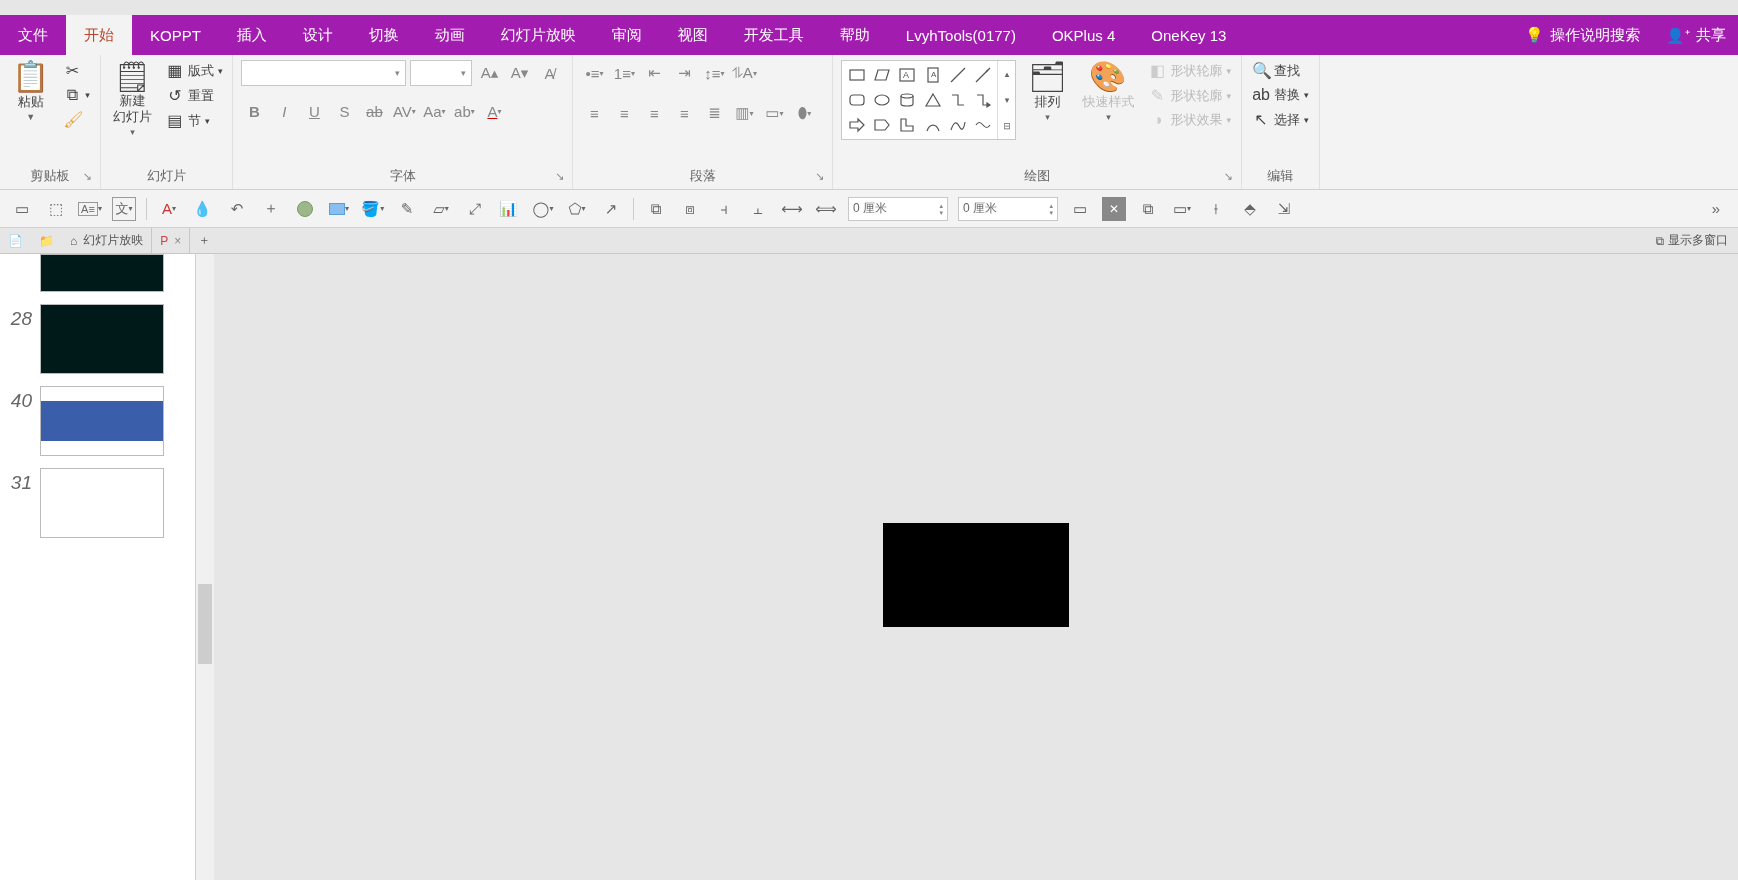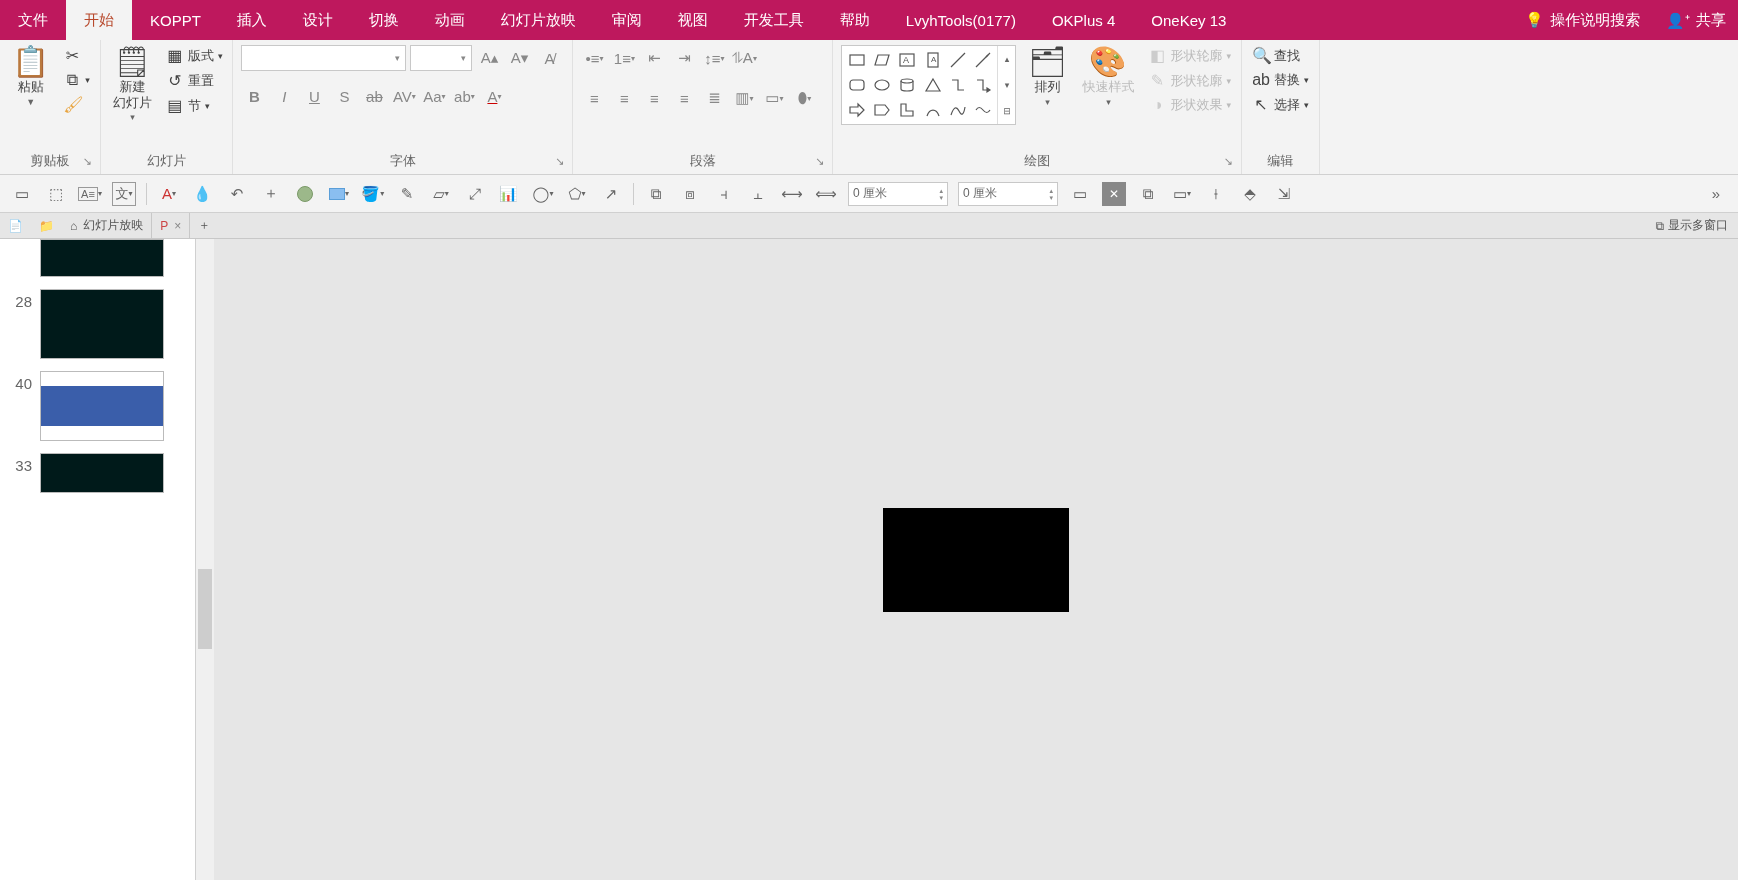--- a/index.html
+++ b/index.html
@@ -1,19 +1,19 @@
 <!DOCTYPE html>
 <html><head>
 <meta charset="utf-8">
 <style>
 * { margin: 0; padding: 0; box-sizing: border-box; font-family: "Microsoft YaHei", "Segoe UI", sans-serif; }
 body { background: #e6e6e6; overflow: hidden; width: 1738px; height: 880px; }
 
 
-.ribbon-tabs { background: #be185d; height: 40px; display: flex; align-items: stretch; color: #fff; font-size: 15px; }
+.ribbon-tabs { background: #a21caf; height: 40px; display: flex; align-items: stretch; color: #fff; font-size: 15px; margin-top: 15px; }
 .ribbon-tabs .tab { padding: 0 18px; display: flex; align-items: center; cursor: pointer; white-space: nowrap; }
 .ribbon-tabs .tab.active { background: #f3f3f3; color: #b7472a; }
 .ribbon-tabs .spacer { flex: 1; }
 .ribbon-tabs .tell-me { display: flex; align-items: center; gap: 6px; padding: 0 14px; }
 .ribbon-tabs .share { display: flex; align-items: center; gap: 6px; padding: 0 12px; }
 
 
 .ribbon { background: #f3f3f3; height: 135px; display: flex; border-bottom: 1px solid #d0d0d0; font-size: 13px; color: #444; }
 .group { border-right: 1px solid #e0e0e0; display: flex; flex-direction: column; justify-content: space-between; padding: 5px 8px 2px; }
 .group-body { display: flex; align-items: flex-start; gap: 8px; flex: 1; }
@@ -62,21 +62,21 @@
 
 
 .content { display: flex; height: calc(880px - 40px - 135px - 38px - 26px); }
 .slide-panel { width: 196px; background: #fff; overflow-y: hidden; border-right: 1px solid #d0d0d0; position: relative; }
 .vscroll { width: 18px; background: #f0f0f0; position: relative; }
 .vscroll .thumb { position: absolute; left: 2px; right: 2px; background: #cdcdcd; }
 .editor { flex: 1; background: #e6e6e6; display: flex; align-items: center; justify-content: center; }
 .slide-canvas { width: 186px; height: 104px; background: #000; }
 
 .thumb-row { display: flex; align-items: flex-start; gap: 8px; padding: 6px 6px; }
-.thumb-row .num { width: 26px; text-align: right; font-size: 15px; color: #666; padding-top: 4px; }
+.thumb-row .num { width: 26px; text-align: right; font-size: 19px; color: #666; padding-top: 4px; font-style: italic; }
 .thumb-row.sel .num { color: #b7472a; }
 .thumb { width: 124px; height: 70px; background: #000; border: 1px solid #bbb; }
 .thumb.sel { border: 3px solid #b7472a; width: 128px; height: 76px; }
 .thumb.white { background: #fff; }
 .thumb.blue { background: linear-gradient(#fff 20%, #3a5eaa 20%, #3a5eaa 80%, #fff 80%); }
 
 svg.shape-ic { width: 18px; height: 18px; stroke: #555; fill: none; stroke-width: 1.2; }
 </style>
 </head>
 <body>
@@ -133,21 +133,21 @@
     <div class="group-label">
         <span>剪贴板</span>
         <span class="launcher">↘</span>
       </div>
   </div>
 
   <div class="group">
     <div class="group-body">
       <div class="big-btn">
         <span class="icn">🗒</span>
-        <span class="lbl" style="white-space:pre;">新建
+        <span class="lbl" style="white-space:pre;font-family:Liberation Mono, monospace;">新建
 幻灯片</span>
         <span class="drop">▾</span>
       </div>
       <div class="stack">
         <div class="mini">
             <span class="icn">▦</span>
             <span>版式</span>
             <span style="font-size:9px;">▾</span>
           </div>
         <div class="mini">
@@ -549,22 +549,22 @@
     </div>
     <div class="thumb-row">
       <span class="num">28</span>
       <div class="thumb" style="background:#001a1a;"></div>
     </div>
     <div class="thumb-row">
       <span class="num">40</span>
       <div class="thumb blue"></div>
     </div>
     <div class="thumb-row">
-      <span class="num">33</span>
-      <div class="thumb" style="background:#001a1a;height:40px;"></div>
+      <span class="num">31</span>
+      <div class="thumb white"></div>
     </div>
   </div>
   <div class="vscroll">
     <div class="thumb" style="top:330px;height:80px;border:none;width:auto;"></div>
   </div>
   <div class="editor">
     <div class="slide-canvas"></div>
   </div>
 </div>
 

